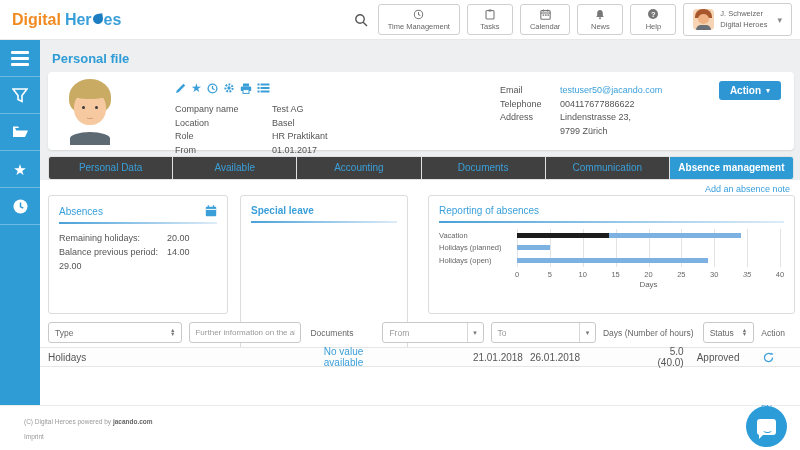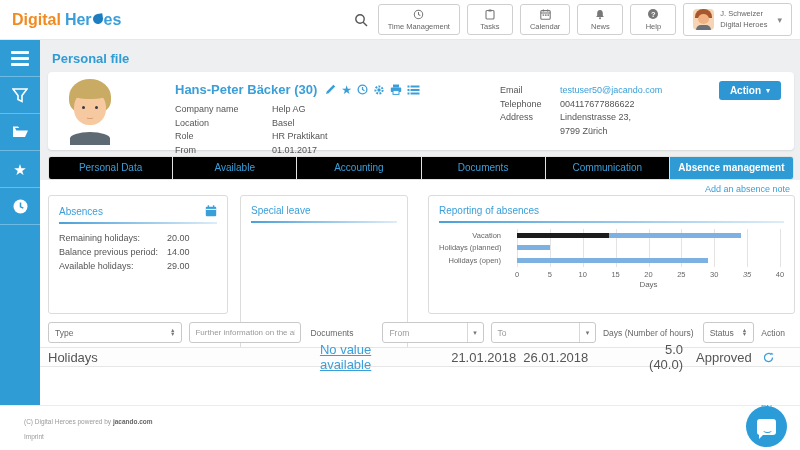--- a/index.html
+++ b/index.html
@@ -72,47 +72,47 @@
   .p-right { left:452px; top:12px; grid-template-columns:60px auto; }
   .p-link { color:#3a9fd9; cursor:pointer; }
   .action-btn { position:absolute; right:13px; top:9px; background:#2e96d3; color:#fff; font-size:10px;
                 font-weight:bold; padding:4px 11px; border-radius:3px; cursor:pointer; display:flex; align-items:center; gap:5px; }
   .ab-caret { font-size:8px; }
 
   
   .tabs { position:absolute; left:8px; top:116px; width:746px; height:24px; display:flex;
           border:1px solid #e2e2e2; border-radius:3px; overflow:hidden; background:#fff; }
   .tab { flex:1; text-align:center; line-height:22px; font-size:10px; color:#3a9fd9;
-         border-right:1px solid #e2e2e2; background:#000000; cursor:pointer; white-space:nowrap; }
+         border-right:1px solid #e2e2e2; background:#404040; cursor:pointer; white-space:nowrap; }
   .tab:last-child { border-right:none; }
   .tab.active { background:#2e9bd5; color:#fff; font-weight:bold; }
 
   
   .content-panel { position:absolute; left:0; top:140px; width:760px; height:225px; background:#fff; }
   .add-link { position:absolute; right:10px; top:4px; font-size:9px; color:#3a9fd9; cursor:pointer; }
 
   .cards { position:absolute; left:8px; top:15px; display:flex; }
   .card { background:#fff; border:1px solid #dcdcdc; border-radius:3px; padding:9px 10px; }
   .card-1 { width:180px; height:119px; }
-  .card-2 { width:168px; height:155px; margin-left:12px; }
+  .card-2 { width:168px; height:155px; margin-left:12px;font-weight:bold; }
   .card-3 { width:367px; height:119px; margin-left:20px; }
   .card-title-row { display:flex; justify-content:space-between; align-items:center; font-size:10px; color:#3a9fd9; }
   .card-underline { height:2px; margin-top:5px; background:linear-gradient(to right,#4aa0d8,#ddecf8); }
   .card-body { margin-top:8px; }
   .abs-row { display:flex; font-size:9px; color:#555; line-height:1.55;align-items:flex-end; }
   .abs-label { width:108px; }
   .special-text { font-size:9px; color:#555; line-height:1.5; }
 
   
   .chart { position:relative; margin-top:5px; height:64px; font-size:7.5px; color:#666; }
   .chart-grid { position:absolute; left:78px; right:4px; top:1px; height:38px; }
   .gridline { position:absolute; top:0; bottom:0; width:1px; background:#e3e3e3; }
   .chart-rows { position:absolute; left:0; right:4px; top:1px; }
   .chart-row { display:flex; align-items:center; height:12.5px; }
-  .chart-label { width:78px; text-align:right; padding-right:16px; white-space:nowrap; }
+  .chart-label { width:78px; padding-right:16px; white-space:nowrap; }
   .chart-track { flex:1; height:5px; display:flex; position:relative; z-index:2; }
   .chart-seg { height:5px; }
   .chart-ticks { position:absolute; left:78px; right:4px; top:42px; height:9px; }
   .chart-tick { position:absolute; transform:translateX(-50%); }
   .chart-xlabel { position:absolute; left:78px; right:4px; top:52px; text-align:center; font-size:8px; color:#666; }
 
   
   .filters { position:absolute; left:8px; right:8px; top:142px; display:flex; align-items:center;
              gap:7px; font-size:8.5px; color:#666; }
   .f-select { border:1px solid #c9c9c9; border-radius:3px; background:#fff; height:21px; display:flex;
@@ -126,23 +126,23 @@
   .f-drop { height:21px; border:1px solid #c9c9c9; border-radius:3px; background:#fff; display:flex;
             align-items:stretch; cursor:pointer; }
   .fd-text { padding:0 6px; flex:1; color:#9a9a9a; display:flex; align-items:center; }
   .fd-caret { width:16px; border-left:1px solid #d8d8d8; display:flex; align-items:center;
               justify-content:center; color:#777; font-size:7px; }
   .f-from { width:118px; } .f-to { width:123px; }
   .f-days { flex:1; text-align:right; padding-right:2px; white-space:nowrap; }
   .f-action { width:36px; }
 
   .data-row { position:absolute; left:0; right:0; top:167px; height:20px; border-top:1px solid #e6e6e6;
-              border-bottom:1px solid #e6e6e6; display:flex; align-items:center; font-size:13px;
+              border-bottom:1px solid #e6e6e6; display:flex; align-items:center; font-size:10px;
               color:#555; padding:0 8px; gap:7px; background:#fdfdfd; }
-  .dc-type { width:155px; } .dc-info { width:112px; } .dc-doc { width:78px; color:#3a9fd9; cursor:pointer;text-decoration:underline; }
+  .dc-type { width:155px; } .dc-info { width:112px; } .dc-doc { width:78px; color:#3a9fd9; cursor:pointer; }
   .dc-from { width:118px;text-align:right; } .dc-to { width:123px; }
   .dc-days { flex:1; text-align:right; padding-right:2px; }
   .dc-status { width:58px; padding-left:4px; }
   .dc-action { width:36px; display:flex; justify-content:flex-start; padding-left:6px; cursor:pointer; }
 
   
   .footer { position:absolute; left:0; top:405px; width:800px; height:45px; background:#fff; border-top:1px solid #ececec; }
   .f-copy { position:absolute; left:24px; top:12px; font-size:6.5px; color:#9a9a9a; }
   .f-copy .brand { color:#666; font-weight:bold; }
   .f-imprint { position:absolute; left:24px; top:27px; font-size:6.5px; color:#9a9a9a; cursor:pointer; }
@@ -277,21 +277,20 @@
     <div class="avatar">
       <i class="av-hair"></i>
         <i class="av-face"></i>
         <i class="av-fringe"></i>
       <i class="av-eye l"></i>
         <i class="av-eye r"></i>
         <i class="av-mouth"></i>
         <i class="av-body"></i>
     </div>
     <div class="p-name">
-      <span>Hans-Peter Bäcker (30)</span>
       <span class="pn-icons">
         <span class="ic">
           <svg width="11" height="11" viewBox="0 0 11 11">
               <path d="M1 10 L1.8 7.4 L8.4 0.8 L10.2 2.6 L3.6 9.2 Z" fill="#3a9fd9"></path>
             </svg>
         </span>
         <span class="ic pn-star">★</span>
         <span class="ic">
           <svg width="11" height="11" viewBox="0 0 12 12">
               <circle cx="6" cy="6" r="4.8" fill="none" stroke="#3a9fd9" stroke-width="1.4"></circle>
@@ -318,21 +317,21 @@
               <rect x="0.5" y="4" width="2" height="2" fill="#3a9fd9"></rect>
               <rect x="3.5" y="4" width="9" height="2" fill="#3a9fd9"></rect>
               <rect x="0.5" y="7.5" width="2" height="2" fill="#3a9fd9"></rect>
               <rect x="3.5" y="7.5" width="9" height="2" fill="#3a9fd9"></rect>
             </svg>
         </span>
       </span>
     </div>
     <div class="p-grid p-left">
       <span>Company name</span>
-        <span>Help AG</span>
+        <span>Test AG</span>
       <span>Location</span>
         <span>Basel</span>
       <span>Role</span>
         <span>HR Praktikant</span>
       <span>From</span>
         <span>01.01.2017</span>
     </div>
     <div class="p-grid p-right">
       <span>Email</span>
         <span class="p-link">testuser50@jacando.com</span>
@@ -379,21 +378,20 @@
         <div class="card-body">
           <div class="abs-row">
             <span class="abs-label">Remaining holidays:</span>
             <span class="abs-val">20.00</span>
           </div>
           <div class="abs-row">
             <span class="abs-label">Balance previous period:</span>
             <span class="abs-val">14.00</span>
           </div>
           <div class="abs-row">
-            <span class="abs-label">Available holidays:</span>
             <span class="abs-val">29.00</span>
           </div>
         </div>
       </div>
 
       <div class="card card-2">
         <div class="card-title-row">
           <span>Special leave</span>
         </div>
         <div class="card-underline"></div>

